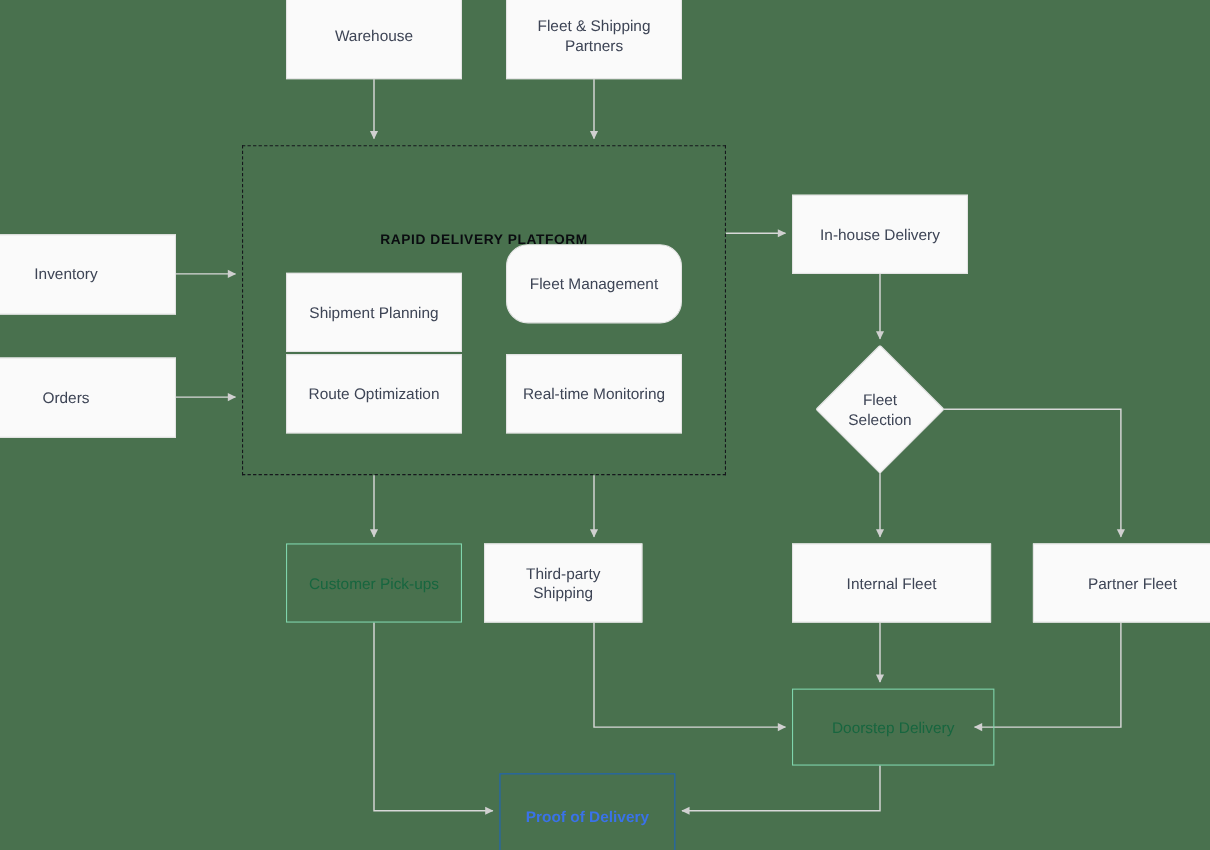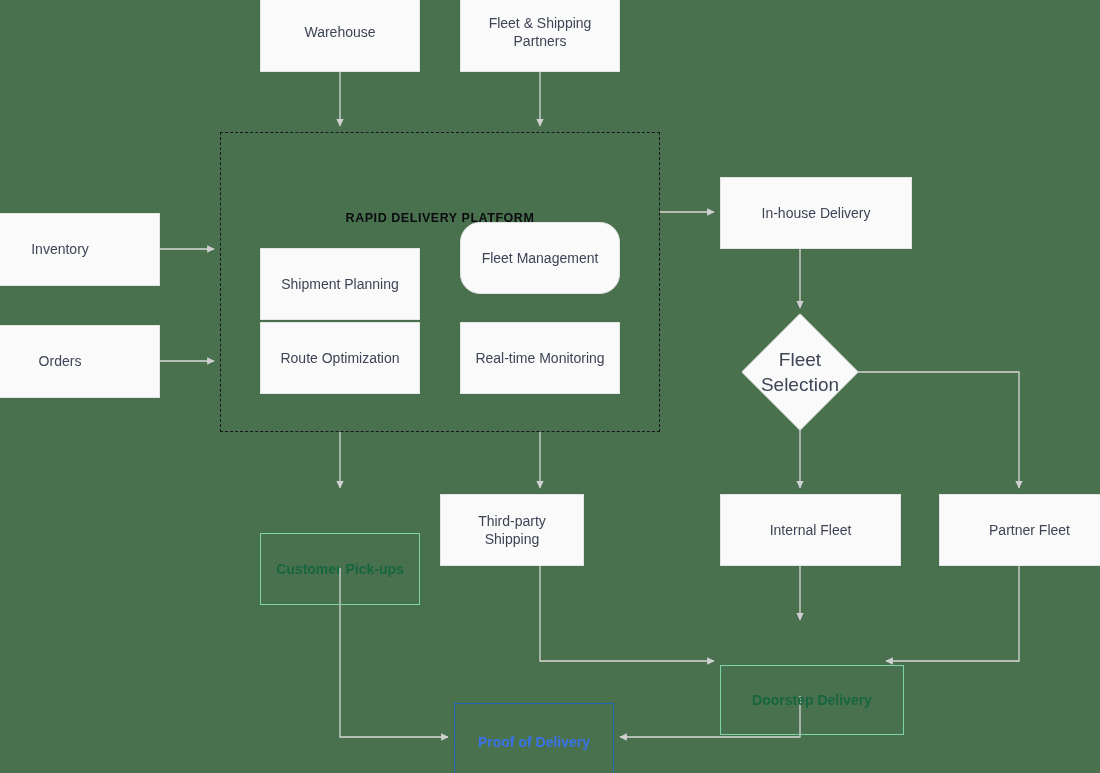--- a/index.html
+++ b/index.html
@@ -36,43 +36,42 @@
     padding: 4px 10px;
   }
   .node.solid {
     background: #fafafa;
     border: 1px solid #e4e4e4;
   }
   .node.green-outline {
     background: transparent;
     border: 1px solid #7fd4ab;
     color: #17663f;
-    font-weight: 700;
-    margin-top: 39px;
+    font-weight: 400;
   }
   .node.blue-outline {
     background: transparent;
     border: 1.5px solid #1f64b8;
     color: #3a72e8;
     font-weight: 600;
   }
   .node.diamond {
     background: transparent;
     border: none;
     padding: 0;
   }
   .diamond-shape {
     position: absolute;
     left: 0; top: 0;
     width: 100%; height: 100%;
   }
   .diamond-label {
     position: relative;
     z-index: 2;
-    font-size: 19px;
+    font-size: 14px;
     line-height: 1.32;
     color: #3d4455;
   }
 
   .group-box {
     position: absolute;
     border: 1.6px dashed #15171c;
     background: transparent;
   }
   .group-title {
@@ -140,21 +139,21 @@
       </div>
       <div class="node solid" style="left: 460px; top: 222px; width: 160px; height: 72px; border-radius: 20px;">
         <span>Fleet Management</span>
       </div>
       <div class="node solid" style="left: 260px; top: 322px; width: 160px; height: 72px;">
         <span>Route Optimization</span>
       </div>
       <div class="node solid" style="left: 460px; top: 322px; width: 160px; height: 72px;">
         <span>Real-time Monitoring</span>
       </div>
-      <div class="node solid" style="left: 720px; top: 177px; width: 192px; height: 72px;">
+      <div class="node solid" style="left: 720px; top: 177px; width: 160px; height: 72px;">
         <span>In-house Delivery</span>
       </div>
       <div class="node diamond" style="left: 742px; top: 314px; width: 116px; height: 116px;">
         <svg class="diamond-shape" viewBox="0 0 100 100" preserveAspectRatio="none">
           <polygon points="50,0 100,50 50,100 0,50" fill="#fafafa" stroke="#e4e4e4" stroke-width="1"></polygon>
         </svg>
         <div class="diamond-label">Fleet<br>Selection</div>
       </div>
       <div class="node green-outline" style="left: 260px; top: 494px; width: 160px; height: 72px;">
         <span>Customer Pick-ups</span>

